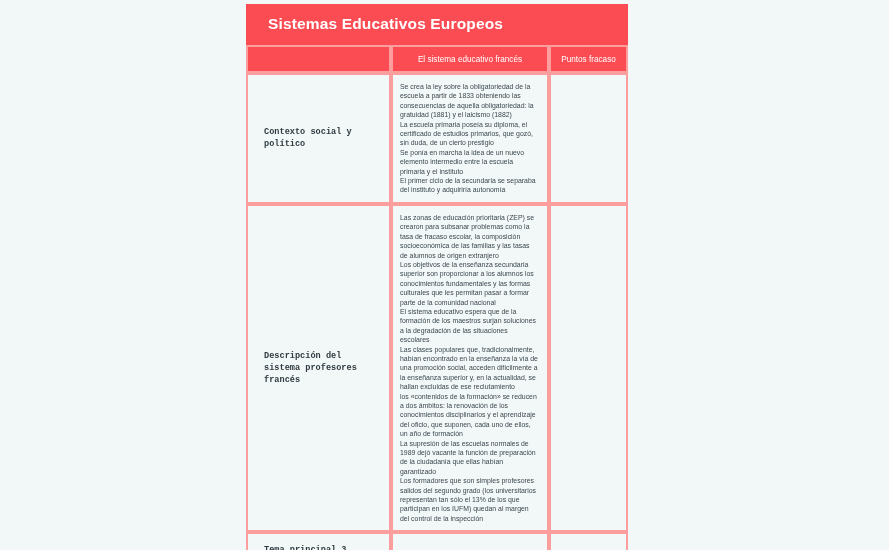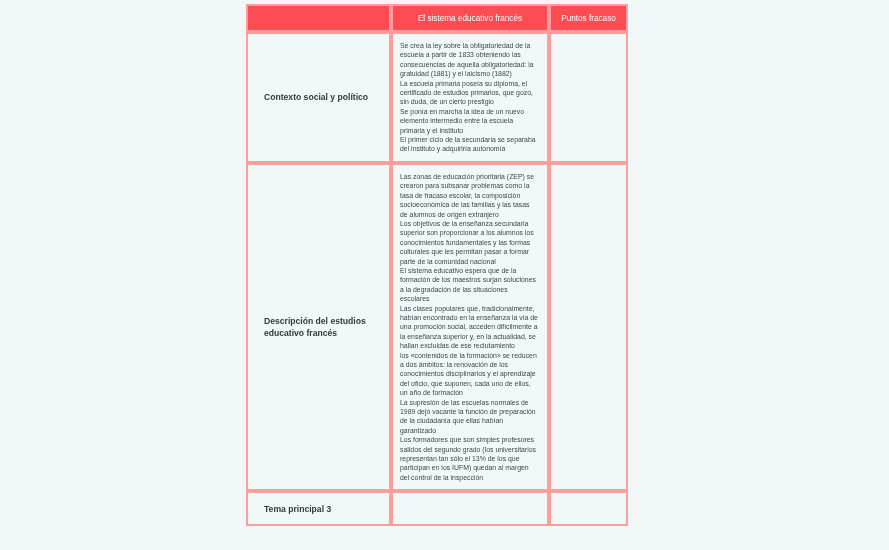--- a/index.html
+++ b/index.html
@@ -82,20 +82,21 @@
   .rowlabel {
     vertical-align: middle !important;
     padding: 6px 10px 6px 16px !important;
   }
   .rowlabel-text {
     color: #2f3b40;
     font-size: 8.6px;
     font-weight: bold;
     line-height: 12px;
     display: block;
+    font-family: Liberation Mono, monospace;
   }
 
   .bodycell {
     padding: 7px 8px 7px 7px !important;
   }
   .body-text {
     color: #3b484d;
     font-size: 6.9px;
     line-height: 9.4px;
     display: block;
@@ -122,20 +123,25 @@
 
   <div id="table-wrap">
     <table class="matrix">
       <colgroup>
         <col class="c1">
           <col class="c2">
           <col class="c3">
       </colgroup>
       <tbody>
 
+        <tr>
+          <td class="title-cell" colspan="3">
+            <span class="title-text">Sistemas Educativos Europeos</span>
+          </td>
+        </tr>
 
         <tr>
           <th class="hdr hdr-blank">
             <span class="hdr-text"></span>
           </th>
           <th class="hdr">
             <span class="hdr-text">El sistema educativo francés</span>
           </th>
           <th class="hdr">
             <span class="hdr-text">Puntos fracaso</span>
@@ -152,21 +158,21 @@
 Se ponía en marcha la idea de un nuevo elemento intermedio entre la escuela primaria y el instituto
 El primer ciclo de la secundaria se separaba del instituto y adquiriría autonomía</span>
           </td>
           <td class="cell empty-cell bodycell">
             <span class="body-text"></span>
           </td>
         </tr>
 
         <tr class="r-desc">
           <td class="cell rowlabel">
-            <span class="rowlabel-text">Descripción del estudios educativo francés</span>
+            <span class="rowlabel-text">Descripción del sistema profesores francés</span>
           </td>
           <td class="cell bodycell">
             <span class="body-text">Las zonas de educación prioritaria (ZEP) se crearon para subsanar problemas como la tasa de fracaso escolar, la composición socioeconómica de las familias y las tasas de alumnos de origen extranjero
 Los objetivos de la enseñanza secundaria superior son proporcionar a los alumnos los conocimientos fundamentales y las formas culturales que les permitan pasar a formar parte de la comunidad nacional
 El sistema educativo espera que de la formación de los maestros surjan soluciones a la degradación de las situaciones escolares
 Las clases populares que, tradicionalmente, habían encontrado en la enseñanza la vía de una promoción social, acceden difícilmente a la enseñanza superior y, en la actualidad, se hallan excluidas de ese reclutamiento
 los «contenidos de la formación» se reducen a dos ámbitos: la renovación de los conocimientos disciplinarios y el aprendizaje del oficio, que suponen, cada uno de ellos, un año de formación
 La supresión de las escuelas normales de 1989 dejó vacante la función de preparación de la ciudadanía que ellas habían garantizado
 Los formadores que son simples profesores salidos del segundo grado (los universitarios representan tan sólo el 13% de los que participan en los IUFM) quedan al margen del control de la inspección</span>
           </td>

